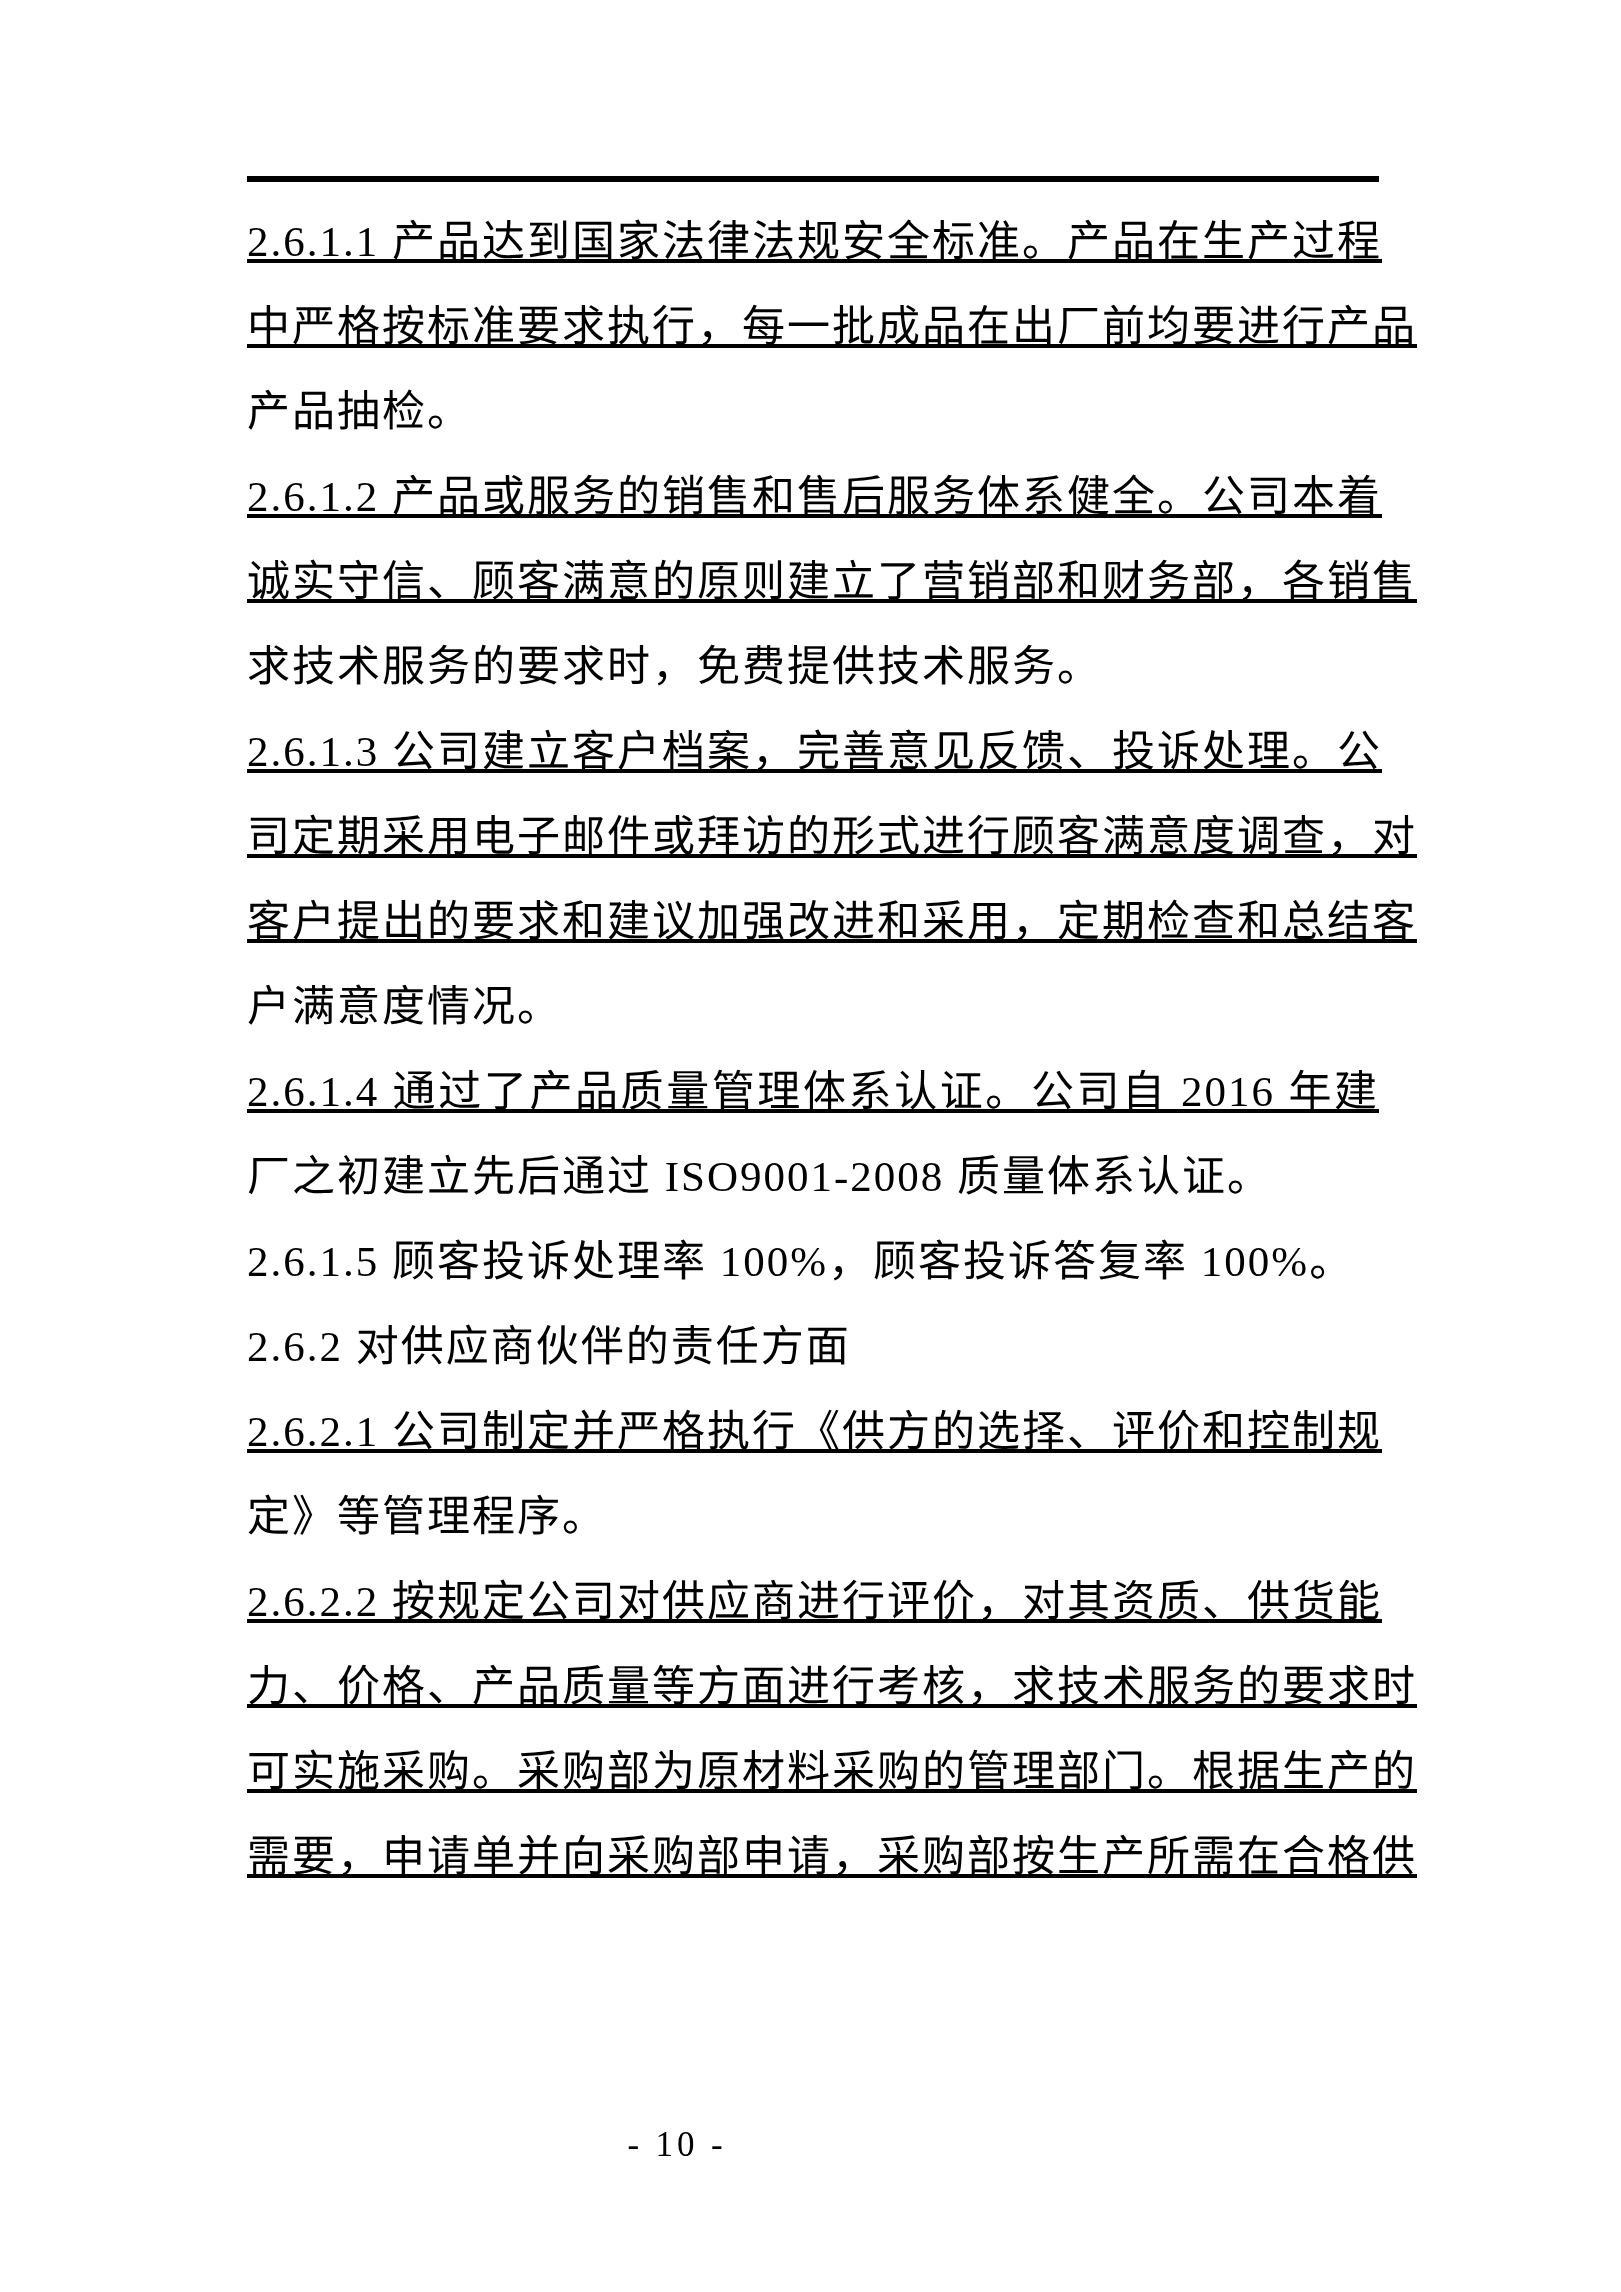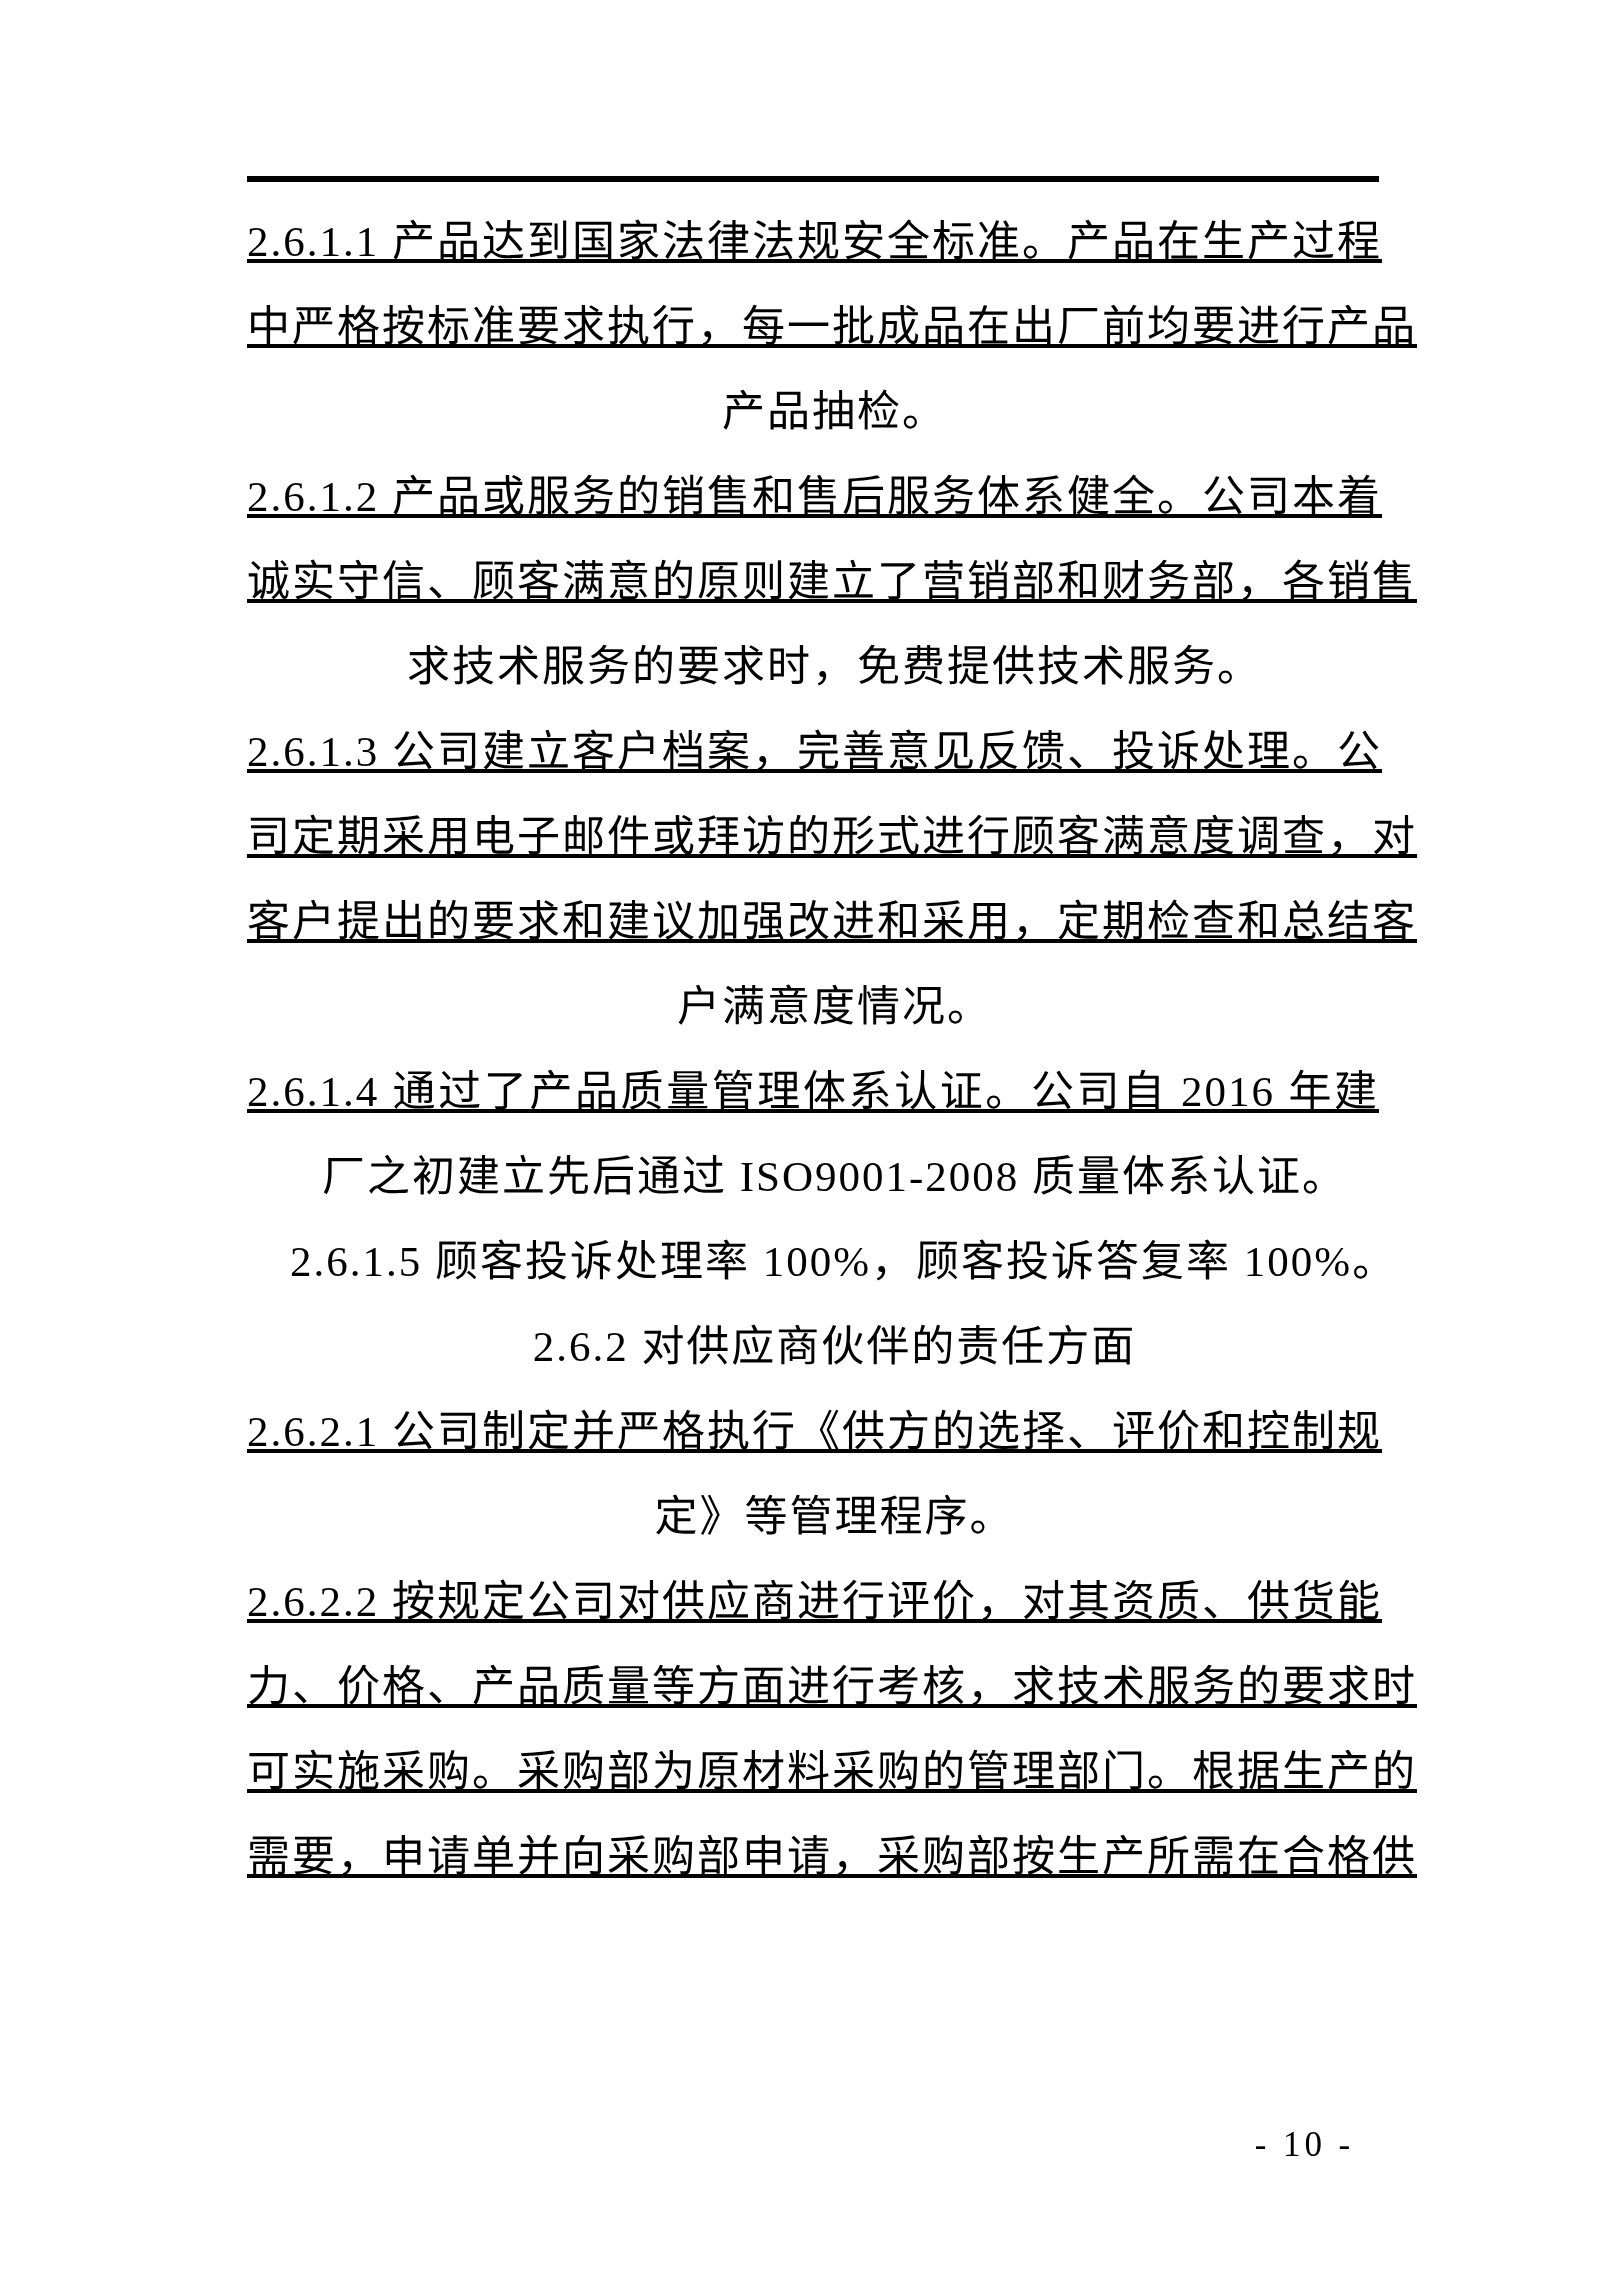--- a/index.html
+++ b/index.html
@@ -40,29 +40,28 @@
   }
   
   .ln.j {
     text-align: justify;
     text-align-last: justify;
     text-justify: inter-character;
     text-decoration: underline;
   }
   
   .ln.l {
-    text-align: center;
-    margin-left: 43px;
+    text-align: left;
   }
   .footer {
     position: absolute;
     left: 0;
     top: 2125px;
     width: 1354px;
-    text-align: right;
+    text-align: center;
     font-size: 35px;
     letter-spacing: 3.9px;
     color: #000000;
   }
 </style>
 </head>
 <body>
 
 <div class="page">
 

